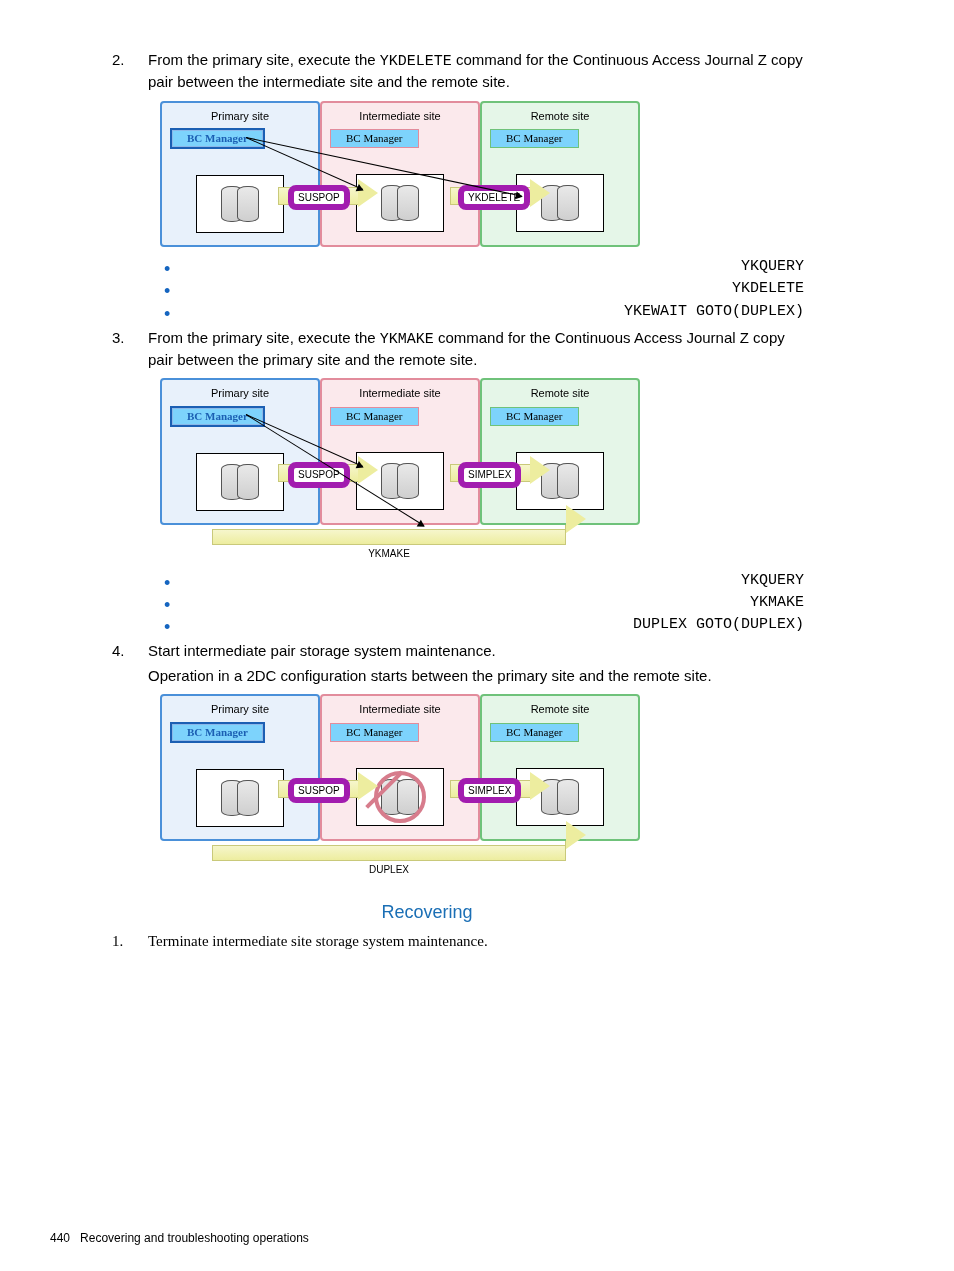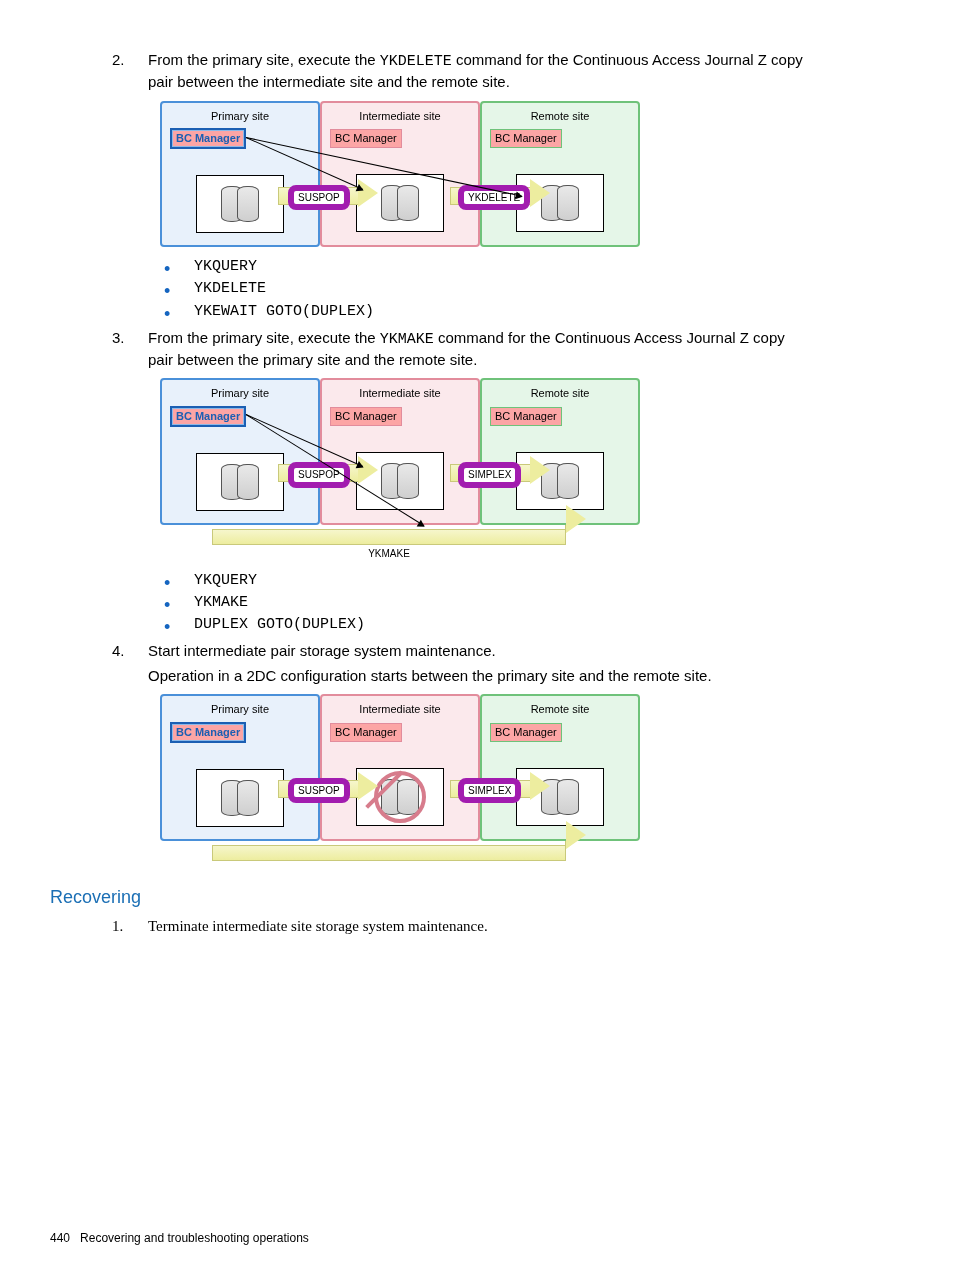--- a/index.html
+++ b/index.html
@@ -12,48 +12,48 @@
     width:854px;
     box-sizing:border-box;
   }
   ol.main{margin:0;padding-left:98px;list-style:none;counter-reset:item 1;}
   ol.main>li{position:relative;margin-bottom:4px;line-height:1.35;}
   ol.main>li::before{counter-increment:item;content:counter(item)".";position:absolute;left:-36px;}
   ol.sub{margin:0;padding-left:98px;list-style:none;counter-reset:sub;}
   ol.sub>li{position:relative;margin-bottom:4px;line-height:1.35;font-family:Liberation Serif, serif;}
   ol.sub>li::before{counter-increment:sub;content:counter(sub)".";position:absolute;left:-36px;}
   .mono{font-family:"Courier New",monospace;}
-  ul.cmds{list-style:none;padding-left:46px;margin:6px 0 6px 0;}
+  ul.cmds{list-style:none;padding-left:46px;margin:6px 0 6px 0;text-align:right;}
   ul.cmds li{position:relative;padding-left:0;margin:2px 0;font-family:"Courier New",monospace;}
   ul.cmds li::before{content:"•";color:#1565c0;position:absolute;left:-30px;font-size:18px;font-family:Arial;}
   .diagram{margin:8px 0 10px 4px;}
   .sites{display:flex;position:relative;margin-left:8px;}
   .site{border:2px solid;border-radius:4px;padding:6px 8px 12px;width:140px;position:relative;}
   .site.prim{border-color:#4a90d9;background:#e8f1fb;}
   .site.int {border-color:#e28c9c;background:#fbe9ec;}
   .site.rem {border-color:#6fc27a;background:#e5f6e8;}
   .site-title{text-align:center;font-size:11px;margin-bottom:4px;}
-  .bcm{border:1px solid;padding:1px 4px;font-size:11px;display:inline-block;background:#fca5a5;}
+  .bcm{border:1px solid;padding:1px 15px;font-size:11px;display:inline-block;background:#7dd3fc;font-family:Liberation Serif, serif;}
   .bcm.active{border-color:#1b5fb3;border-width:2px;color:#1b5fb3;font-weight:bold;box-shadow:0 0 0 1px #8bb8e8 inset;}
   .bcm.int-idle{border-color:#e28c9c;}
   .bcm.rem-idle{border-color:#6fc27a;}
   .storage{margin-top:26px;border:1px solid #000;width:86px;height:56px;background:#fff;display:flex;align-items:center;justify-content:center;gap:-4px;margin-left:auto;margin-right:auto;position:relative;}
   .cyl{width:20px;height:34px;background:linear-gradient(#e9e9e9,#cfcfcf);border:1px solid #555;border-radius:10px/5px;display:inline-block;margin-left:-6px;}
   .cyl:first-child{margin-left:0;}
   .blocked{position:absolute;width:44px;height:44px;border:4px solid #d77c8c;border-radius:50%;background:transparent;}
   .blocked::after{content:"";position:absolute;left:50%;top:-3px;width:4px;height:50px;background:#d77c8c;transform:rotate(45deg);transform-origin:top;}
   .band{position:absolute;height:16px;background:linear-gradient(#f6f6cc,#eded9f);border:1px solid #c9c97a;font-size:10px;display:flex;align-items:center;justify-content:center;}
   .bigarrow{position:absolute;width:0;height:0;border-top:14px solid transparent;border-bottom:14px solid transparent;border-left:20px solid #eded9f;}
   .bigarrow::after{content:"";position:absolute;width:0;height:0;border-top:14px solid transparent;border-bottom:14px solid transparent;border-left:20px solid #c9c97a;left:-21px;top:-14px;z-index:-1;}
   .cmdlabel{position:absolute;font-size:10px;background:#fff;border:6px solid #a21caf;border-radius:8px;padding:0 4px;}
   .below-band{height:14px;background:linear-gradient(#f6f6cc,#eded9f);border:1px solid #c9c97a;margin-top:4px;position:relative;}
   .below-label{text-align:center;font-size:10px;margin-top:2px;}
   .linearrow{position:absolute;border-top:1px solid #000;}
   .linearrow::after{content:"";position:absolute;right:-1px;top:-4px;border-left:7px solid #000;border-top:4px solid transparent;border-bottom:4px solid transparent;}
-  h2.section{color:#1b6fb5;font-weight:normal;font-size:18px;margin:26px 0 8px 0;}
+  h2.section{color:#1b6fb5;font-weight:normal;font-size:18px;margin:26px 0 8px 0;text-align:center;}
   .footer{position:fixed;bottom:26px;left:50px;font-size:12px;}
   .ptxt{margin:4px 0;}
 </style>
 </head>
 <body>
 
 <ol class="main">
 
   <li>
     <span>From the primary site, execute the </span><span class="mono">YKDELETE</span><span> command for the Continuous Access Journal Z copy pair between the intermediate site and the remote site.</span>
@@ -192,20 +192,21 @@
         <div class="band" style="left:118px;top:86px;width:80px;"></div>
         <div class="bigarrow" style="left:198px;top:78px;"></div>
         <div class="band" style="left:290px;top:86px;width:80px;"></div>
         <div class="bigarrow" style="left:370px;top:78px;"></div>
         <div class="cmdlabel" style="left:128px;top:84px;">SUSPOP</div>
         <div class="cmdlabel" style="left:298px;top:84px;">SIMPLEX</div>
       </div>
       <div style="position:relative;width:474px;">
         <div class="below-band" style="margin-left:60px;margin-right:60px;"></div>
         <div class="bigarrow" style="right:40px;top:-24px;position:absolute;"></div>
+        <div class="below-label">DUPLEX</div>
       </div>
     </div>
   </li>
 </ol>
 
 <h2 class="section">Recovering</h2>
 
 <ol class="sub">
   <li>Terminate intermediate site storage system maintenance.</li>
 </ol>

